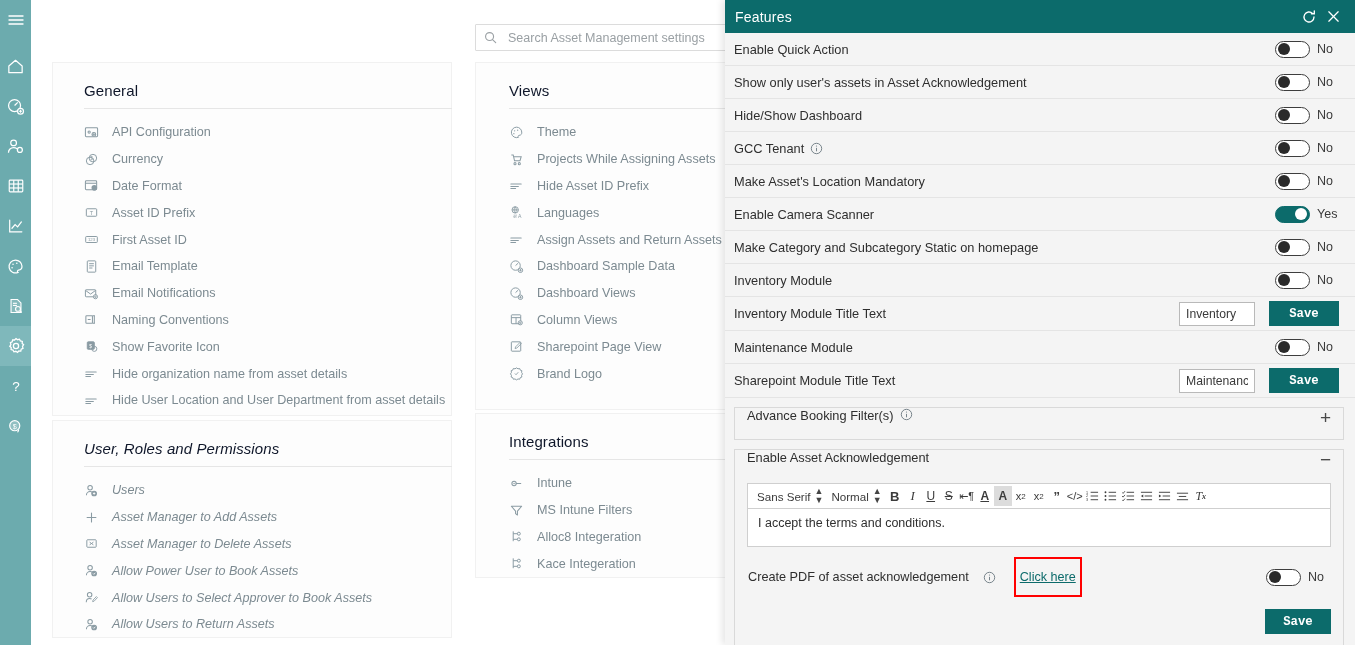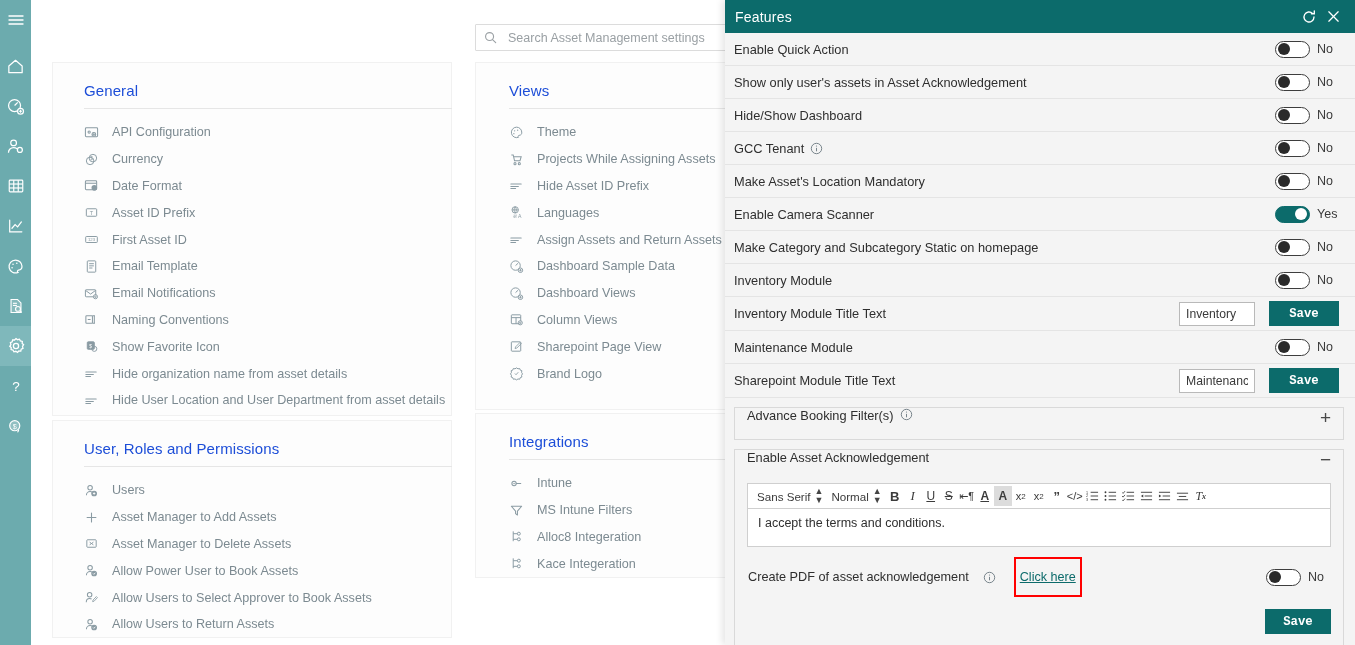--- a/index.html
+++ b/index.html
@@ -36,40 +36,40 @@
     width: 100%; height: 27px; border: 1px solid #dcdcdc; background: #fff;
     display: flex; align-items: center; padding: 0 8px; border-radius: 1px;
   }
   .search-box .mag { margin-right: 9px; display: flex; }
   .search-input {
     border: 0; outline: 0; flex: 1; font-size: 12.5px; color: #6b6b6b;
     font-family: Liberation Sans, sans-serif; background: transparent;
   }
   .search-input::placeholder { color: #9aa0a4; }
   .sec-title {
-    font-size: 15px; color: #1d4ed8; font-weight: 400; padding: 0 0 9px 0; letter-spacing: .1px;
+    font-size: 15px; color: #0f172a; font-weight: 400; padding: 0 0 9px 0; letter-spacing: .1px;
   }
   .sec-rule { height: 1px; background: #e6e6e6; margin-bottom: 10px; }
   .opt-row {
     display: flex; align-items: center; height: 26.8px; cursor: pointer;
   }
   .opt-ico {
     width: 28px; min-width: 28px; display: flex; align-items: center; justify-content: flex-start;
     color: #8a9ba3;
   }
   .opt-label { font-size: 12.6px; color: #7c8a91; white-space: nowrap; }
 
   
   .panel-general {
     position: absolute; left: 21px; top: 62px; width: 400px; height: 354px;
     background: #fdfdfd; border: 1px solid #f1f1f1; padding: 19px 0 0 31px;
   }
   .panel-urp {
     position: absolute; left: 21px; top: 420px; width: 400px; height: 218px;
-    background: #fdfdfd; border: 1px solid #f1f1f1; padding: 19px 0 0 31px;
+    background: #fdfdfd; border: 1px solid #f1f1f1; padding: 19px 0 0 31px; font-style: italic;
   }
   .panel-views {
     position: absolute; left: 444px; top: 62px; width: 262px; height: 348px;
     background: #fdfdfd; border: 1px solid #f1f1f1; padding: 19px 0 0 33px;
   }
   .panel-integrations {
     position: absolute; left: 444px; top: 413px; width: 262px; height: 165px;
     background: #fdfdfd; border: 1px solid #f1f1f1; padding: 19px 0 0 33px;
   }
   .panel-general .sec-rule, .panel-urp .sec-rule { width: 368px; }

